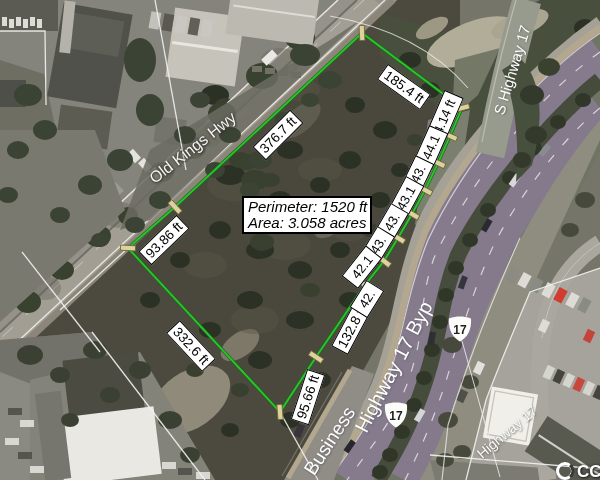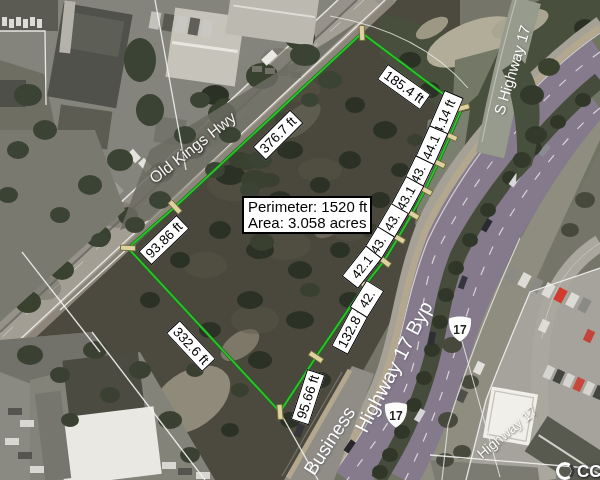--- a/index.html
+++ b/index.html
@@ -431,21 +431,21 @@
 <div style="position:absolute;left:308px;top:397px;transform:translate(-50%,-50%) rotate(-72deg);font-size:13.5px;padding:1px 3px;background:#fff;color:#000;border:1px solid #000;white-space:nowrap;">95.66 ft</div>
 <div style="position:absolute;left:352px;top:327px;transform:translate(-50%,-50%) rotate(-62deg);font-size:13.5px;padding:1px 3px;background:#fff;color:#000;border:1px solid #000;white-space:nowrap;">132.8 ft</div>
 <div style="position:absolute;left:442.86935671402773px;top:119.63648420852499px;transform:translate(-50%,-50%) rotate(-66.80140948635182deg);font-size:13px;padding:2px 6px;background:#fff;color:#000;border:1px solid #000;white-space:nowrap;">44.14 ft</div>
 <div style="position:absolute;left:430.9020344697763px;top:146.96163458716595px;transform:translate(-50%,-50%) rotate(-66.03751102542182deg);font-size:13px;padding:2px 6px;background:#fff;color:#000;border:1px solid #000;white-space:nowrap;">44.1</div>
 <div style="position:absolute;left:418.485531436813px;top:173.5634019652296px;transform:translate(-50%,-50%) rotate(-64.29004621918874deg);font-size:13px;padding:2px 6px;background:#fff;color:#000;border:1px solid #000;white-space:nowrap;">43.</div>
 <div style="position:absolute;left:405.6403549893997px;top:198.44619496858053px;transform:translate(-50%,-50%) rotate(-61.55707137563666deg);font-size:13px;padding:2px 6px;background:#fff;color:#000;border:1px solid #000;white-space:nowrap;">43.1</div>
 <div style="position:absolute;left:392.25926121174814px;top:222.04101337088218px;transform:translate(-50%,-50%) rotate(-59.743562836470744deg);font-size:13px;padding:2px 6px;background:#fff;color:#000;border:1px solid #000;white-space:nowrap;">43.</div>
 <div style="position:absolute;left:378.3355779363251px;top:245.30328535719863px;transform:translate(-50%,-50%) rotate(-58.67130713219584deg);font-size:13px;padding:2px 6px;background:#fff;color:#000;border:1px solid #000;white-space:nowrap;">43.</div>
 <div style="position:absolute;left:362.4452954489004px;top:267.282999196633px;transform:translate(-50%,-50%) rotate(-51.63251461513847deg);font-size:13px;padding:2px 6px;background:#fff;color:#000;border:1px solid #000;white-space:nowrap;">42.1</div>
 <div style="position:absolute;left:367px;top:299px;transform:translate(-50%,-50%) rotate(-58deg);font-size:13px;padding:2px 6px;background:#fff;color:#000;border:1px solid #000;white-space:nowrap;">42.</div>
-<div style="position:absolute;left:242px;top:196px;width:122px;background:#fff;border:2px solid #000;color:#000;font-size:15px;line-height:16px;padding:1px 0 1px 4px;">Perimeter: 1520 ft<br>Area: 3.058 acres</div>
+<div style="position:absolute;left:242px;top:196px;width:122px;background:#fff;border:2px solid #000;color:#000;font-size:15px;line-height:16px;padding:1px 0 1px 4px;font-style:italic;">Perimeter: 1520 ft<br>Area: 3.058 acres</div>
 <div style="position:absolute;left:193px;top:148px;transform:translate(-50%,-50%) rotate(-38deg);font-size:16px;color:#f4f3ef;white-space:nowrap;text-shadow:0 1px 2px rgba(45,45,40,0.95), 0 0 3px rgba(45,45,40,0.7);letter-spacing:0px;">Old Kings Hwy</div>
 <div style="position:absolute;left:512px;top:70px;transform:translate(-50%,-50%) rotate(-73deg);font-size:15px;color:#fdfdfb;white-space:nowrap;text-shadow:0 1px 2px rgba(80,80,80,0.8);letter-spacing:0px;">S Highway 17</div>
 <div style="position:absolute;left:394px;top:367px;transform:translate(-50%,-50%) rotate(-62.5deg);font-size:20px;color:#ffffff;white-space:nowrap;text-shadow:0 1px 2px rgba(90,85,100,0.9);letter-spacing:0px;">Highway 17 Byp</div>
 <div style="position:absolute;left:330px;top:441px;transform:translate(-50%,-50%) rotate(-57deg);font-size:19px;color:#ffffff;white-space:nowrap;text-shadow:0 1px 2px rgba(90,85,100,0.9);letter-spacing:0px;">Business</div>
 <div style="position:absolute;left:507px;top:432px;transform:translate(-50%,-50%) rotate(-40deg);font-size:14px;color:#fafaf8;white-space:nowrap;text-shadow:0 1px 2px rgba(70,70,70,0.85);letter-spacing:0px;">Highway 17</div>
 <svg width="600" height="480" viewBox="0 0 600 480" style="position:absolute;left:0;top:0">
     <g transform="translate(460,329) scale(1.0)">
       <path d="M-11,-10.5 C-7,-12 -3.5,-12.5 0,-12.5 C3.5,-12.5 7,-12 11,-10.5 C11.5,-4 10,2.5 6.5,7 C4,10 1.5,11.5 0,12.5 C-1.5,11.5 -4,10 -6.5,7 C-10,2.5 -11.5,-4 -11,-10.5 Z" fill="#fcfcfa"></path>
       <text x="0" y="4.5" font-size="12" font-weight="bold" fill="#1f1f1f" text-anchor="middle" font-family="Liberation Sans,sans-serif">17</text>
     </g>

